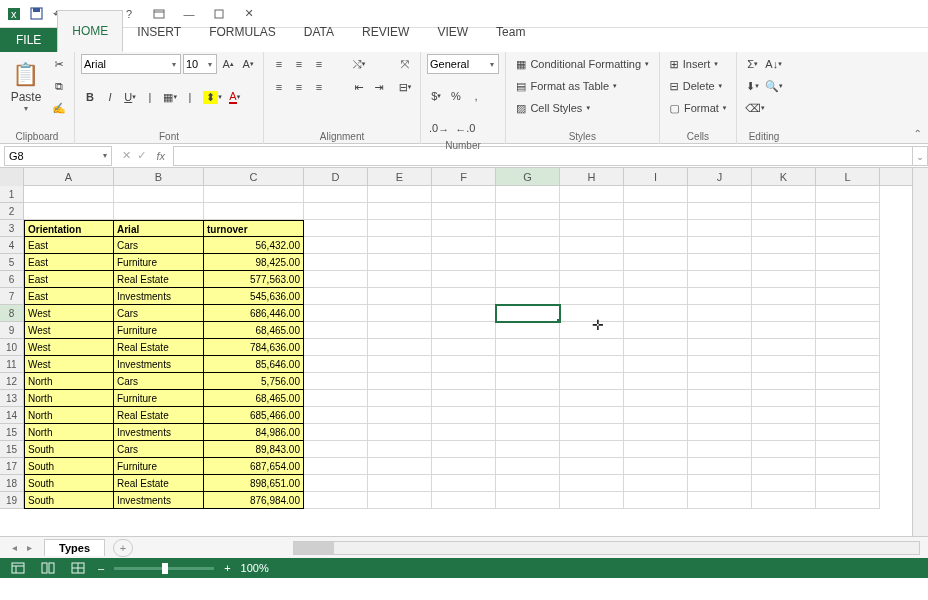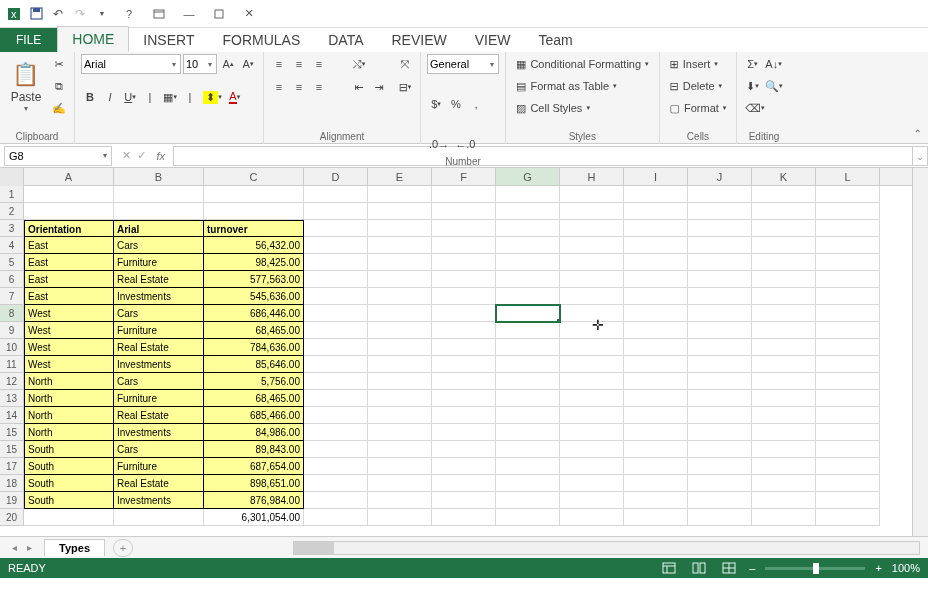--- a/index.html
+++ b/index.html
@@ -5,21 +5,21 @@
 * { margin:0; padding:0; box-sizing:border-box; font-family:"Segoe UI",Arial,sans-serif; font-size:11px; user-select:none; }
 body { background:#fff; width:928px; height:600px; overflow:hidden; position:relative; }
 .titlebar { height:28px; background:#fff; display:flex; align-items:center; border-bottom:1px solid #ddd; }
 .qat { display:flex; align-items:center; gap:2px; padding:0 4px; }
 .qat-btn { width:20px; height:20px; display:flex; align-items:center; justify-content:center; font-size:12px; color:#555; cursor:pointer; }
 .title-text { flex:1; text-align:center; font-size:12px; color:#666; }
 .winctrls { display:flex; gap:4px; padding-right:6px; }
 .winbtn { width:26px; height:18px; display:flex; align-items:center; justify-content:center; color:#555; font-size:11px; cursor:pointer; }
 .tabs { height:24px; background:#fff; display:flex; align-items:flex-end; padding-left:0; }
 .file-tab { background:#217346; color:#fff; padding:4px 16px; font-size:12px; height:24px; display:flex; align-items:center; cursor:pointer; }
-.tab { padding:12px 14px; font-size:14px; color:#444; height:24px; display:flex; align-items:center; cursor:pointer; }
+.tab { padding:20px 14px; font-size:12px; color:#444; height:24px; display:flex; align-items:center; cursor:pointer; }
 .tab.active { border:1px solid #ccc; border-bottom:1px solid #f5f5f5; background:#f5f5f5; color:#217346; }
 .ribbon { height:92px; background:#f5f5f5; border-bottom:1px solid #ccc; display:flex; position:relative; }
 .group { border-right:1px solid #ddd; padding:2px 6px 0 6px; display:flex; flex-direction:column; height:92px; }
 .group-body { flex:1; display:flex; align-items:flex-start; gap:4px; }
 .group-label { text-align:center; font-size:10px; color:#666; padding:2px 0; position:relative; }
 .big-btn { display:flex; flex-direction:column; align-items:center; justify-content:center; width:40px; height:66px; cursor:pointer; }
 .big-btn .ic { font-size:22px; }
 .big-btn .lbl { font-size:12px; color:#444; margin-top:2px; }
 .col { display:flex; flex-direction:column; gap:2px; }
 .row { display:flex; gap:2px; align-items:center; }
@@ -172,20 +172,21 @@
               <span style="background:#ffff00;padding:0 3px">⬍</span>
               <span style="font-size:7px">▾</span>
             </div>
           <div class="small-btn">
               <span style="color:#c00;border-bottom:2px solid #c00">A</span>
               <span style="font-size:7px">▾</span>
             </div>
         </div>
       </div>
     </div>
+    <div class="group-label">Font</div>
   </div>
 
   <div class="group">
     <div class="group-body">
       <div class="col" style="gap:3px">
         <div class="row">
           <div class="small-btn">≡</div>
           <div class="small-btn">≡</div>
           <div class="small-btn">≡</div>
           <div class="small-btn" style="width:4px"></div>
@@ -203,21 +204,21 @@
       <div class="col" style="gap:3px;margin-left:4px">
         <div class="small-btn">⤧</div>
         <div class="small-btn">⊟<span style="font-size:7px">▾</span></div>
       </div>
     </div>
     <div class="group-label">Alignment</div>
   </div>
 
   <div class="group">
     <div class="group-body">
-      <div class="col" style="gap:20px">
+      <div class="col" style="gap:12px">
         <div class="combo" style="width:72px">
             <span>General</span>
             <span class="dd">▾</span>
           </div>
         <div class="row">
           <div class="small-btn">$<span style="font-size:7px">▾</span></div>
           <div class="small-btn">%</div>
           <div class="small-btn">,</div>
         </div>
         <div class="row">
@@ -608,55 +609,39 @@
           <div class="cell" style="width: 64px;"></div>
           <div class="cell" style="width: 64px;"></div>
           <div class="cell" style="width: 64px;"></div>
           <div class="cell" style="width: 64px;"></div>
           <div class="cell" style="width: 64px;"></div>
           <div class="cell" style="width: 64px;"></div>
           <div class="cell" style="width: 64px;"></div>
           <div class="cell" style="width: 64px;"></div>
           <div class="cell" style="width: 64px;"></div>
         </div>
-        <div class="gr">
-          <div class="rh">20</div>
-          <div class="cell" style="width: 90px;"></div>
-          <div class="cell" style="width: 90px;"></div>
-          <div class="cell num" style="width: 100px;">6,301,054.00</div>
-          <div class="cell" style="width: 64px;"></div>
-          <div class="cell" style="width: 64px;"></div>
-          <div class="cell" style="width: 64px;"></div>
-          <div class="cell" style="width: 64px;"></div>
-          <div class="cell" style="width: 64px;"></div>
-          <div class="cell" style="width: 64px;"></div>
-          <div class="cell" style="width: 64px;"></div>
-          <div class="cell" style="width: 64px;"></div>
-          <div class="cell" style="width: 64px;"></div>
-        </div>
       </div>
     <div class="cursor-cross">✛</div>
   </div>
   <div class="vscroll"></div>
 </div>
 
 <div class="sheet-tabs">
   <div class="nav-btns">
     <span>◂</span>
     <span>▸</span>
   </div>
   <div class="sheet-tab">Types</div>
   <div class="add-sheet">+</div>
   <div class="hscroll">
       <div class="hscroll-thumb"></div>
     </div>
 </div>
 
 <div class="status">
-  <div class="status-left">READY</div>
   <div class="status-right">
     <div class="view-btn">
         <svg width="14" height="12">
           <rect x="1" y="1" width="12" height="10" fill="none" stroke="#fff"></rect>
           <line x1="1" y1="4" x2="13" y2="4" stroke="#fff"></line>
           <line x1="5" y1="4" x2="5" y2="11" stroke="#fff"></line>
         </svg>
       </div>
     <div class="view-btn">
         <svg width="14" height="12">

